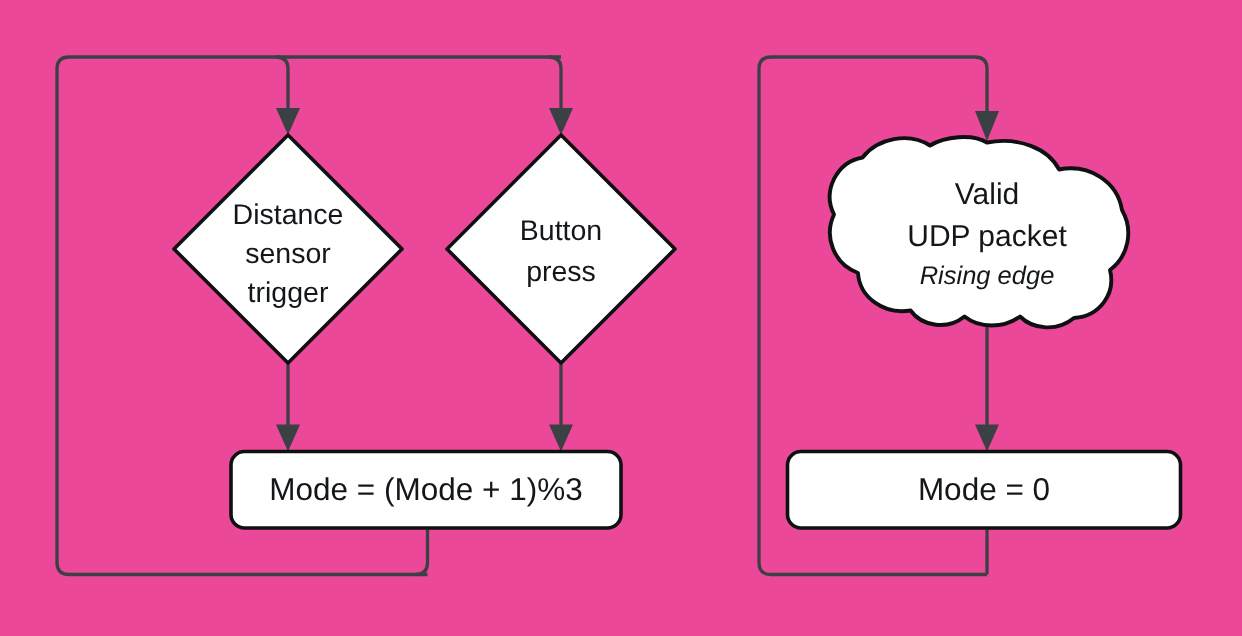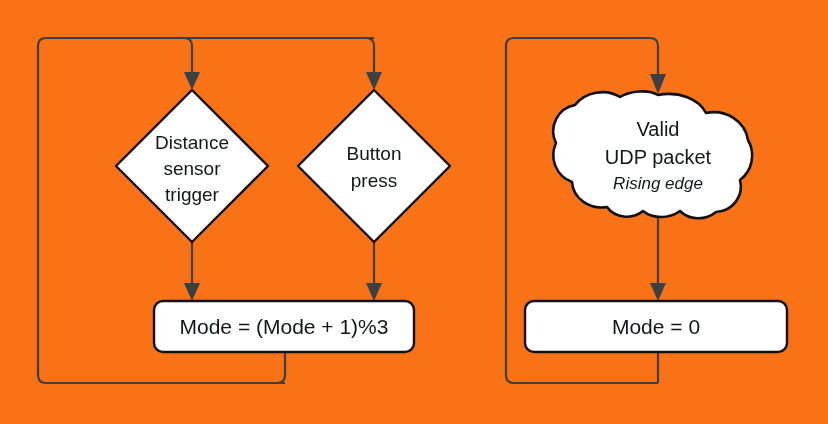--- a/index.html
+++ b/index.html
@@ -4,21 +4,21 @@
 <style>
   html, body {
     margin: 0;
     padding: 0;
     background: #ffffff;
   }
   #canvas {
     position: relative;
     width: 828px;
     height: 424px;
-    background: #f97316;
+    background: #ec4899;
     font-family: "Liberation Sans", sans-serif;
     overflow: hidden;
   }
   svg#diagram {
     position: absolute;
     left: 0;
     top: 0;
     width: 828px;
     height: 424px;
   }

